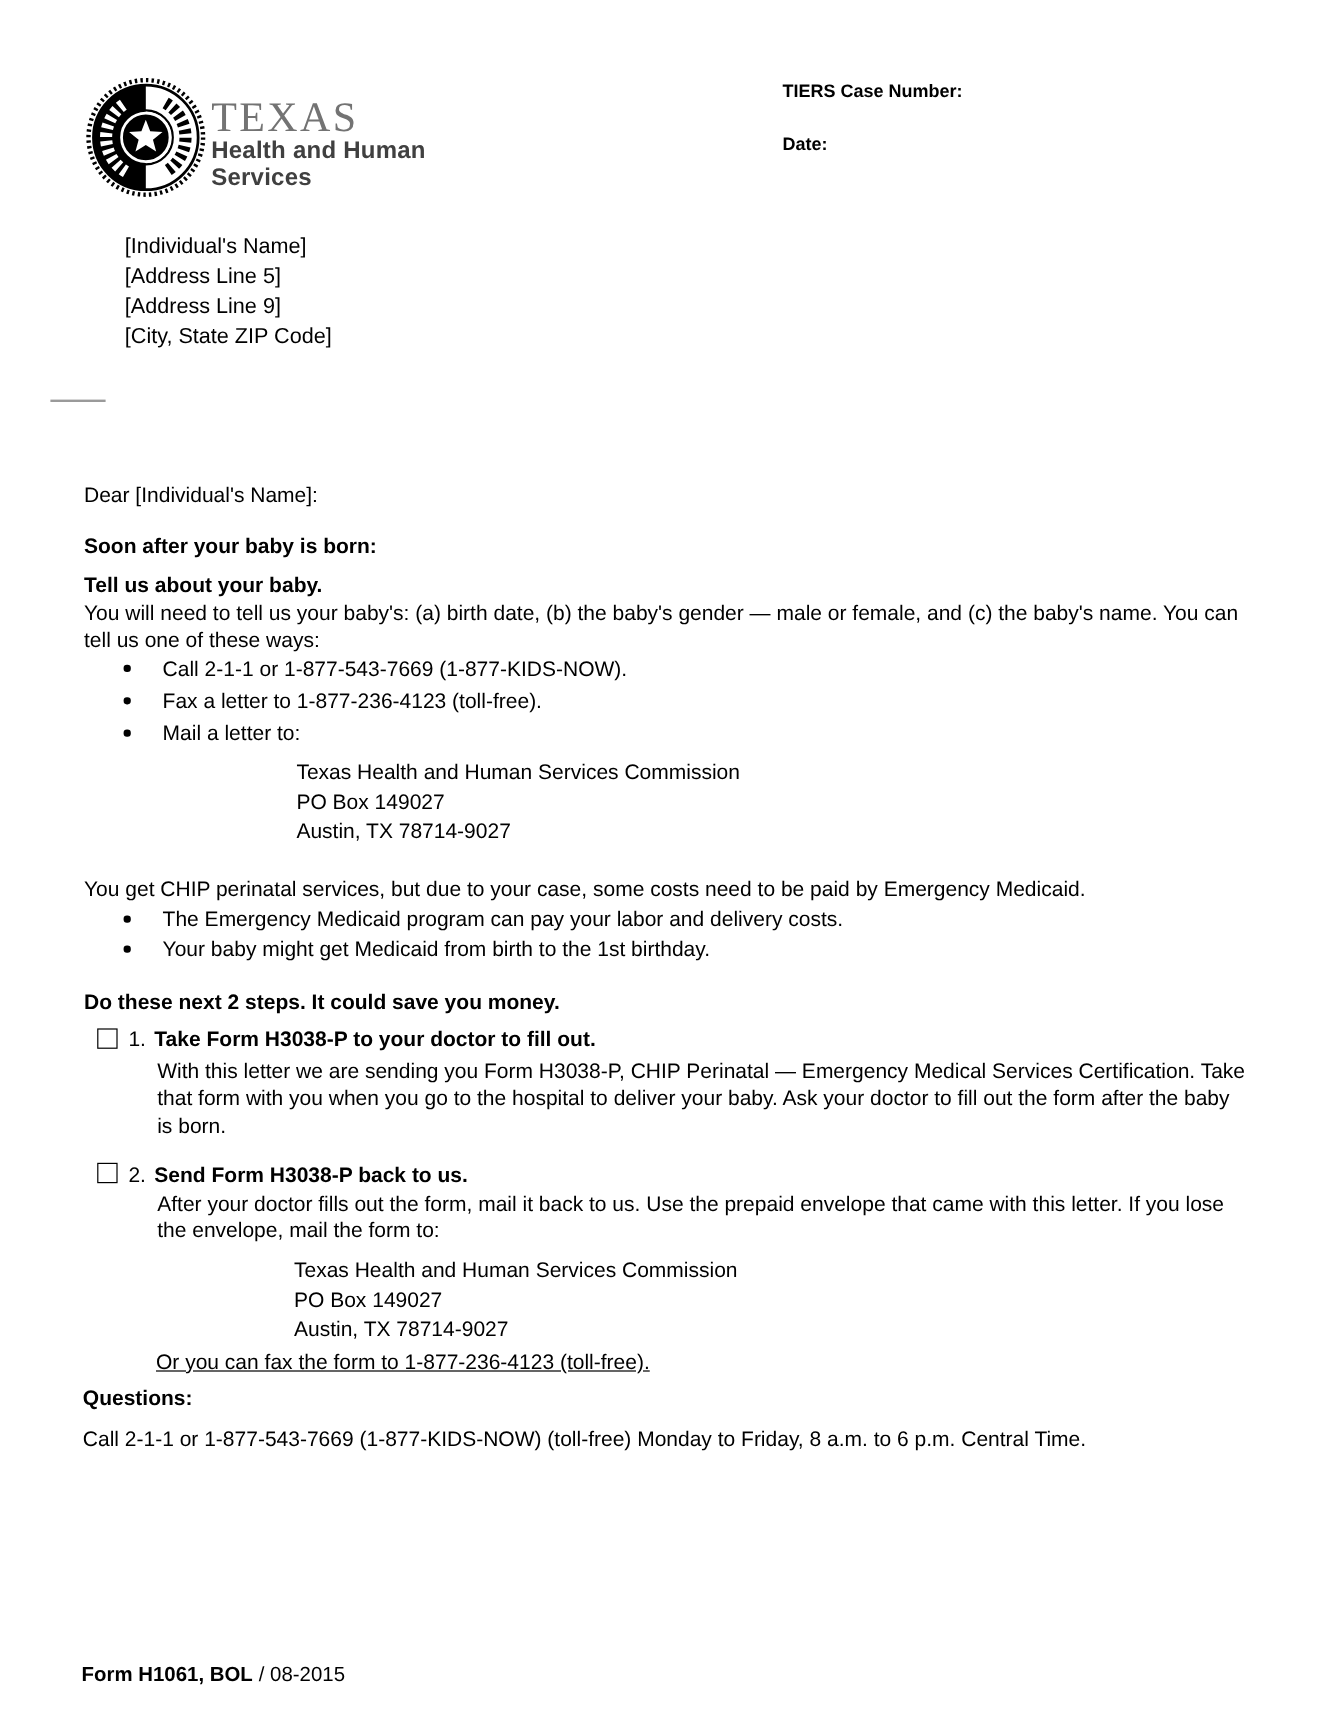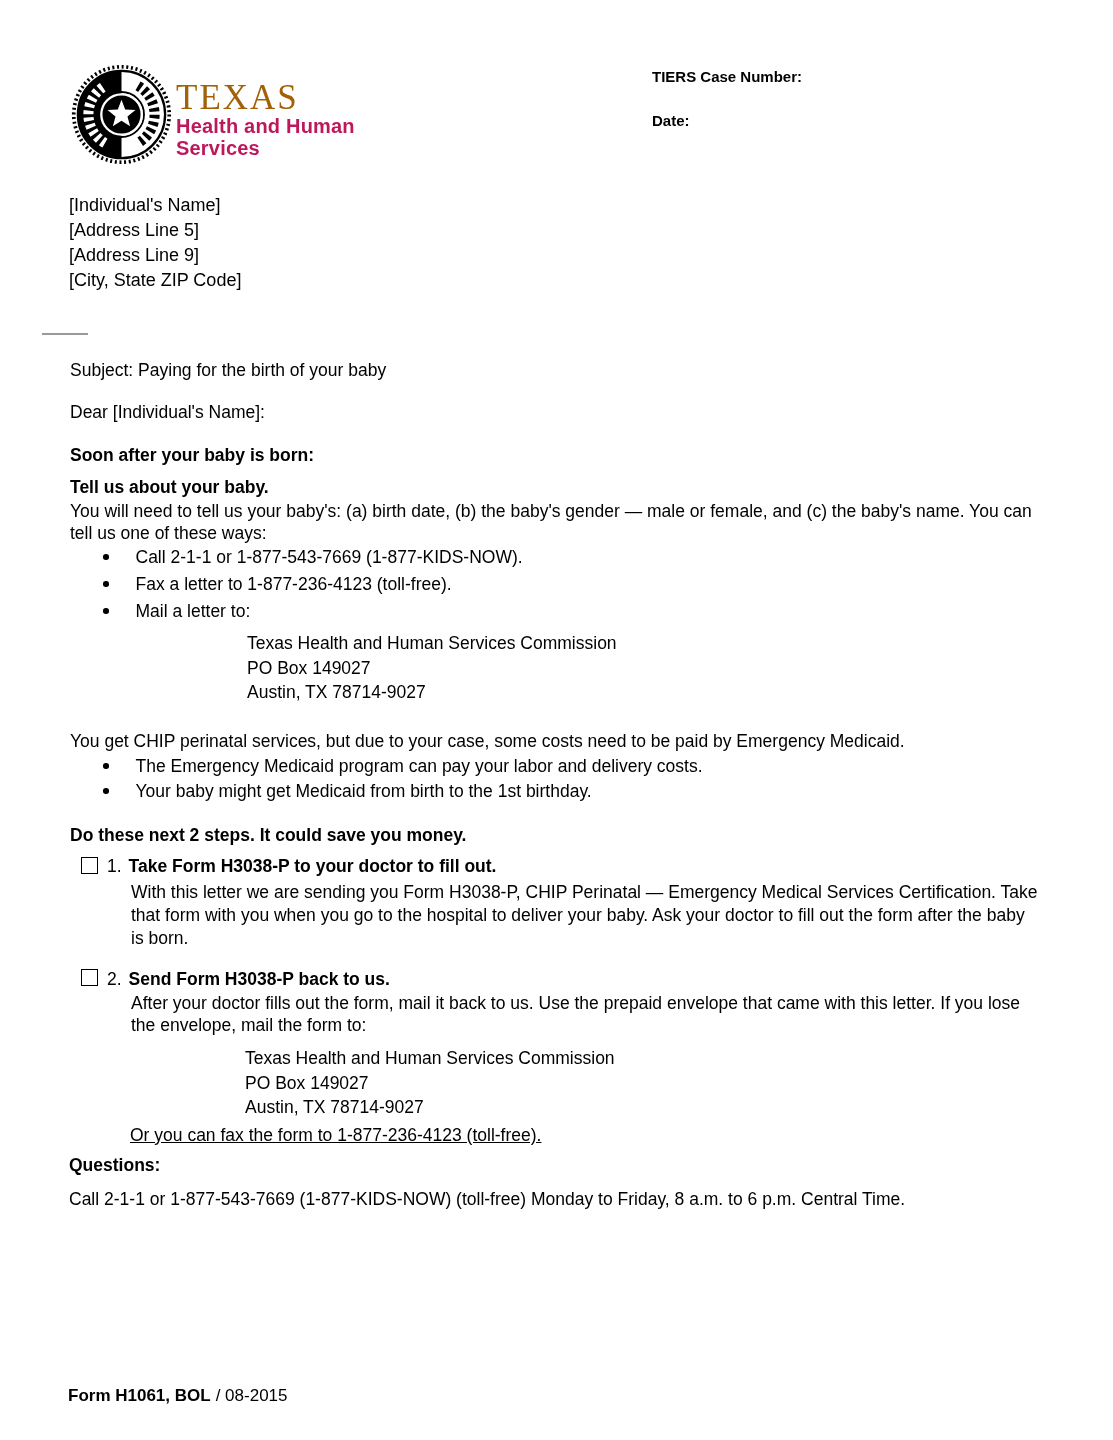--- a/index.html
+++ b/index.html
@@ -15,33 +15,33 @@
   }
   .abs { position: absolute; }
   .bold { font-weight: bold; text-align: center; }
 
   
   .logo-wordmark {
     font-family: "Liberation Serif", serif;
     font-size: 35px;
     line-height: 36px;
     letter-spacing: 2px;
-    color: #a16207;
+    color: #737373;
   }
   .logo-sub {
     font-size: 20px;
     font-weight: bold;
     line-height: 21.5px;
-    color: #be185d;
+    color: #404040;
     letter-spacing: 0.2px;
   }
   .meta-label { font-size: 15px; font-weight: bold; }
 
   
-  .recipient-line { font-size: 18px; line-height: 25px; }
+  .recipient-line { font-size: 18px; line-height: 25px; margin-left: 35px; }
 
   .divider-dash { background: #9a9a9a; height: 2px; width: 46px; }
 
   .para { width: 978px; }
 
   
   .bullet-row { display: flex; align-items: flex-start; margin-bottom: 5px; }
   .bullet-row.tight { margin-bottom: 3px; }
   .bullet-dot {
     width: 5.5px; height: 5.5px; border-radius: 50%;
@@ -94,21 +94,20 @@
 
   <div class="abs" style="left:69px; top:193px;">
     <div class="recipient-line">[Individual's Name]</div>
     <div class="recipient-line">[Address Line 5]</div>
     <div class="recipient-line">[Address Line 9]</div>
     <div class="recipient-line">[City, State ZIP Code]</div>
   </div>
 
   <div class="abs divider-dash" style="left:42px; top:333px;"></div>
 
-  <div class="abs" style="left:70px; top:359px;">Subject: Paying for the birth of your baby</div>
   <div class="abs" style="left:70px; top:401px;">Dear [Individual's Name]:</div>
   <div class="abs bold" style="left:70px; top:444px;">Soon after your baby is born:</div>
   <div class="abs bold" style="left:70px; top:476px;">Tell us about your baby.</div>
 
   <div class="abs para" style="left:70px; top:500px;">You will need to tell us your baby's: (a) birth date, (b) the baby's gender — male or female, and (c) the baby's name. You can tell us one of these ways:</div>
 
   <div class="abs" style="left:103px; top:546px;">
     <div class="bullet-row">
       <span class="bullet-dot"></span>
       <span>Call 2-1-1 or 1-877-543-7669 (1-877-KIDS-NOW).</span>

